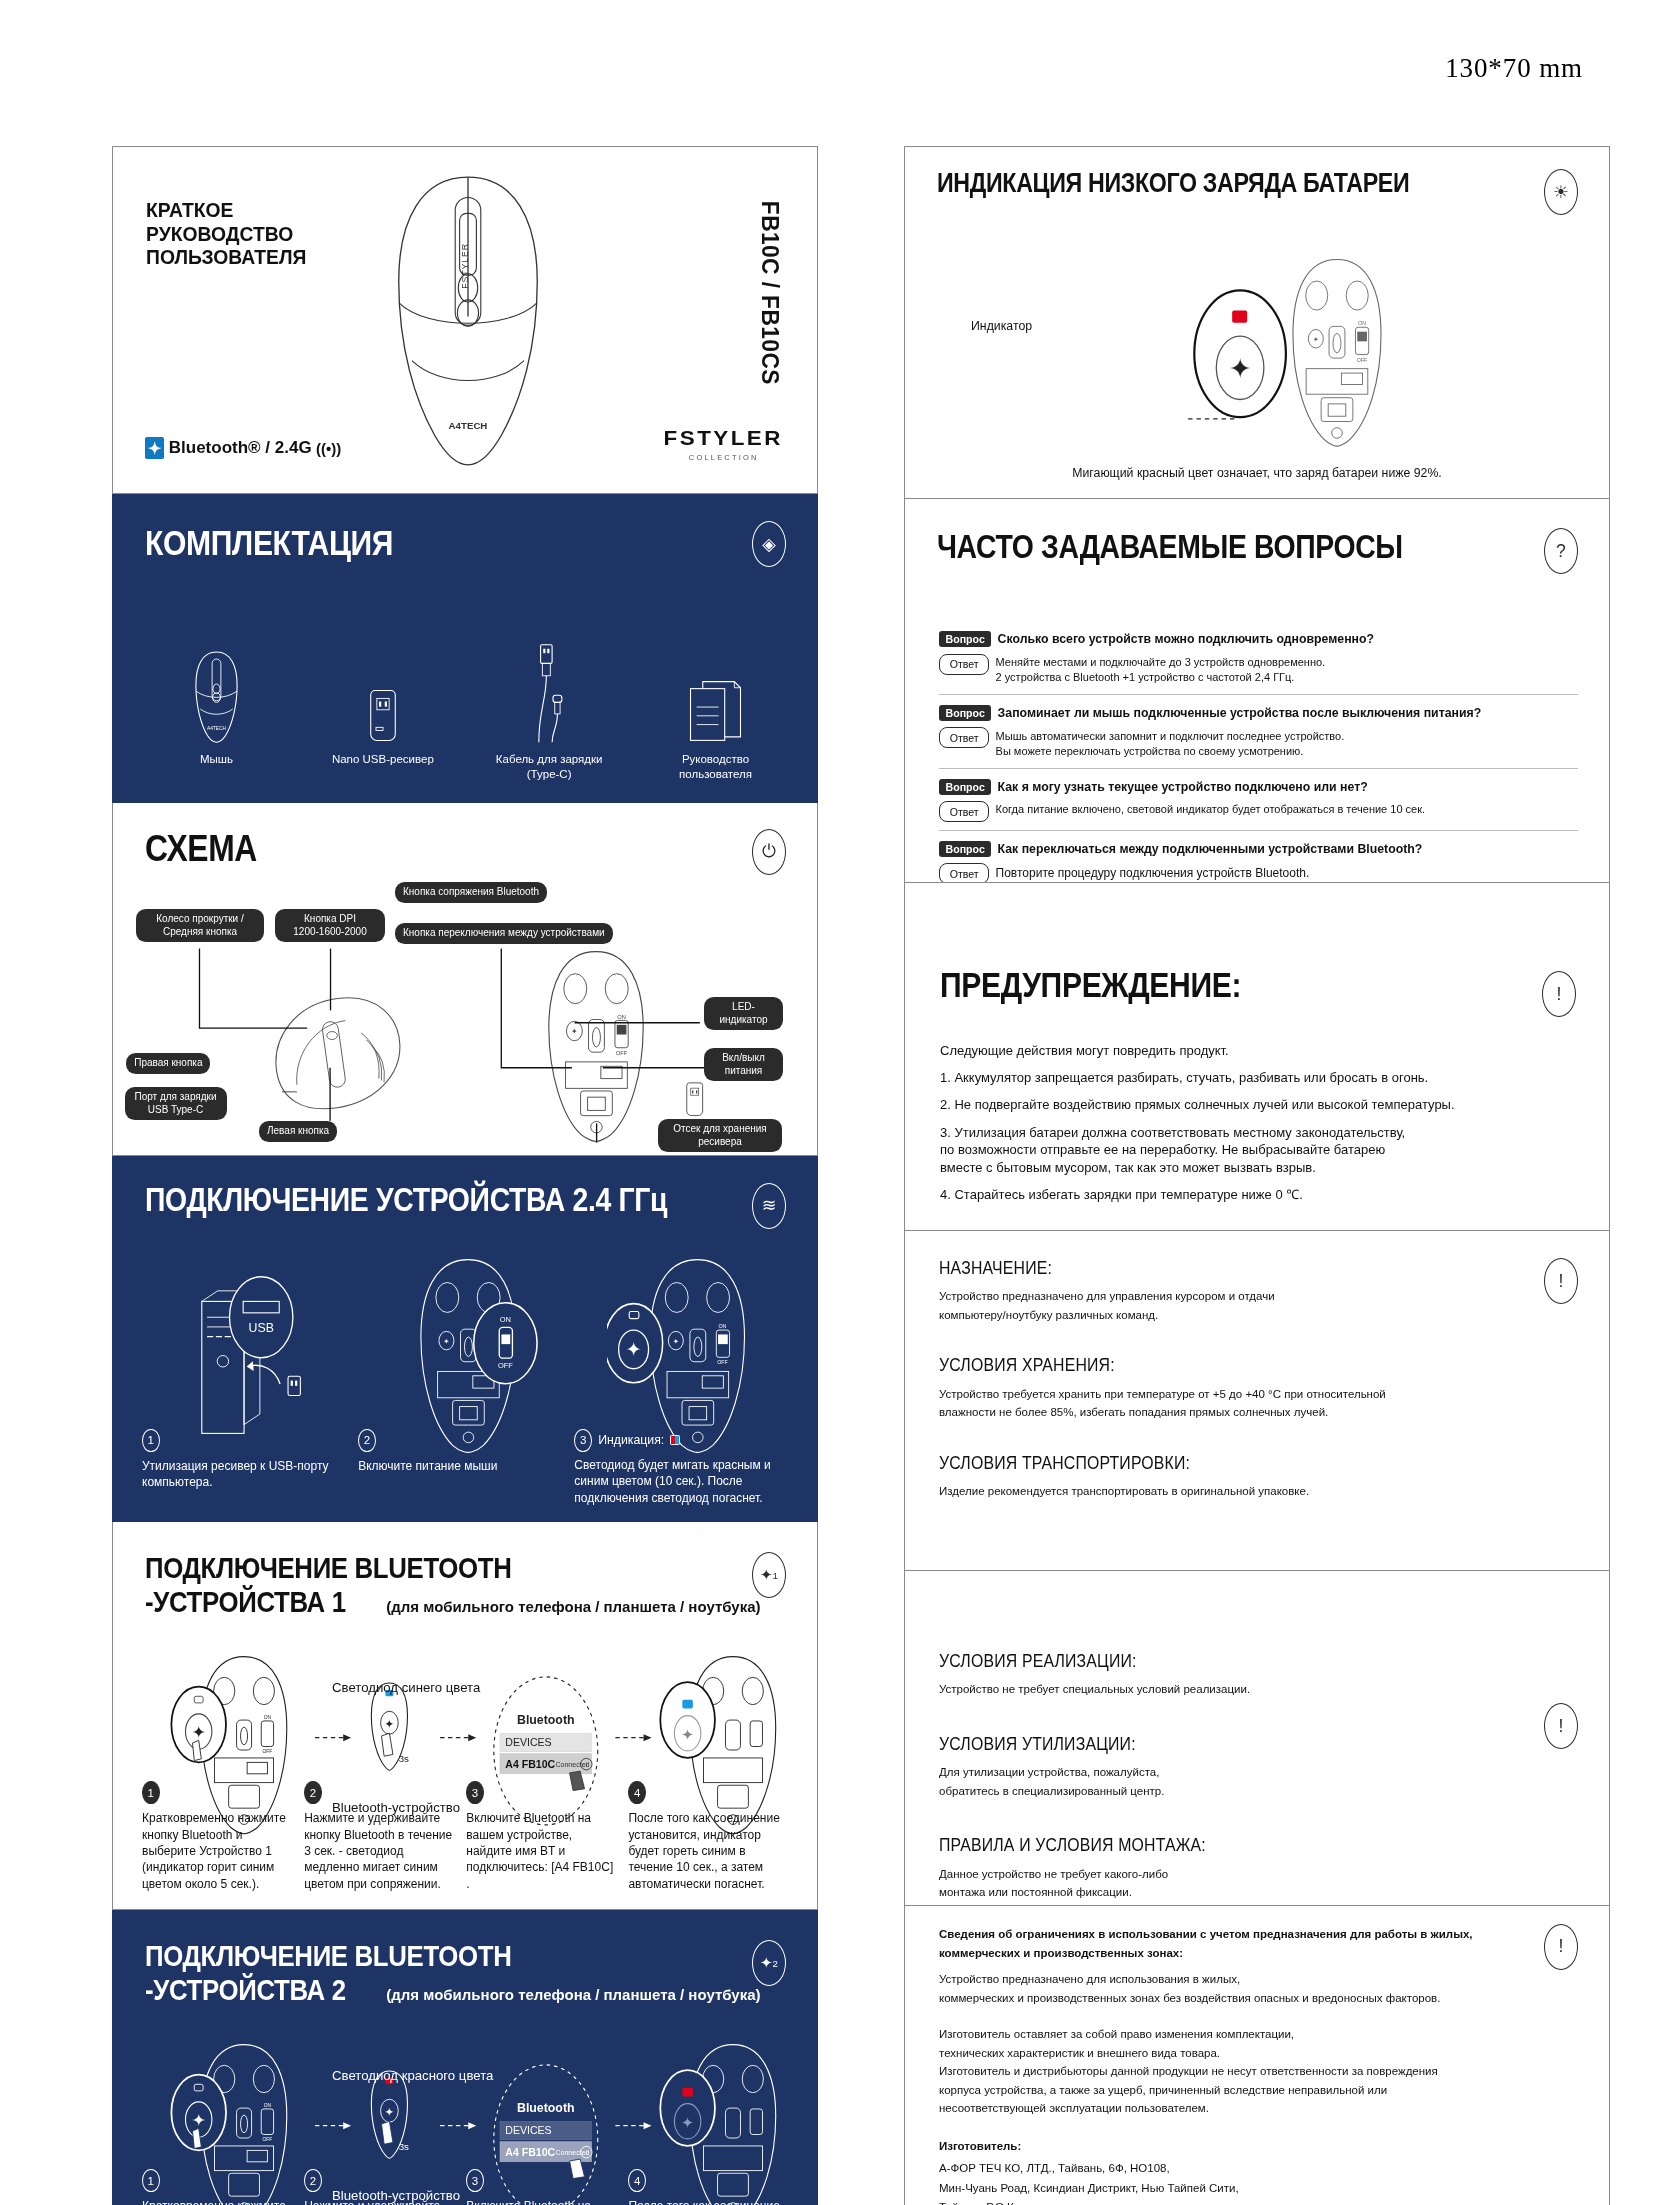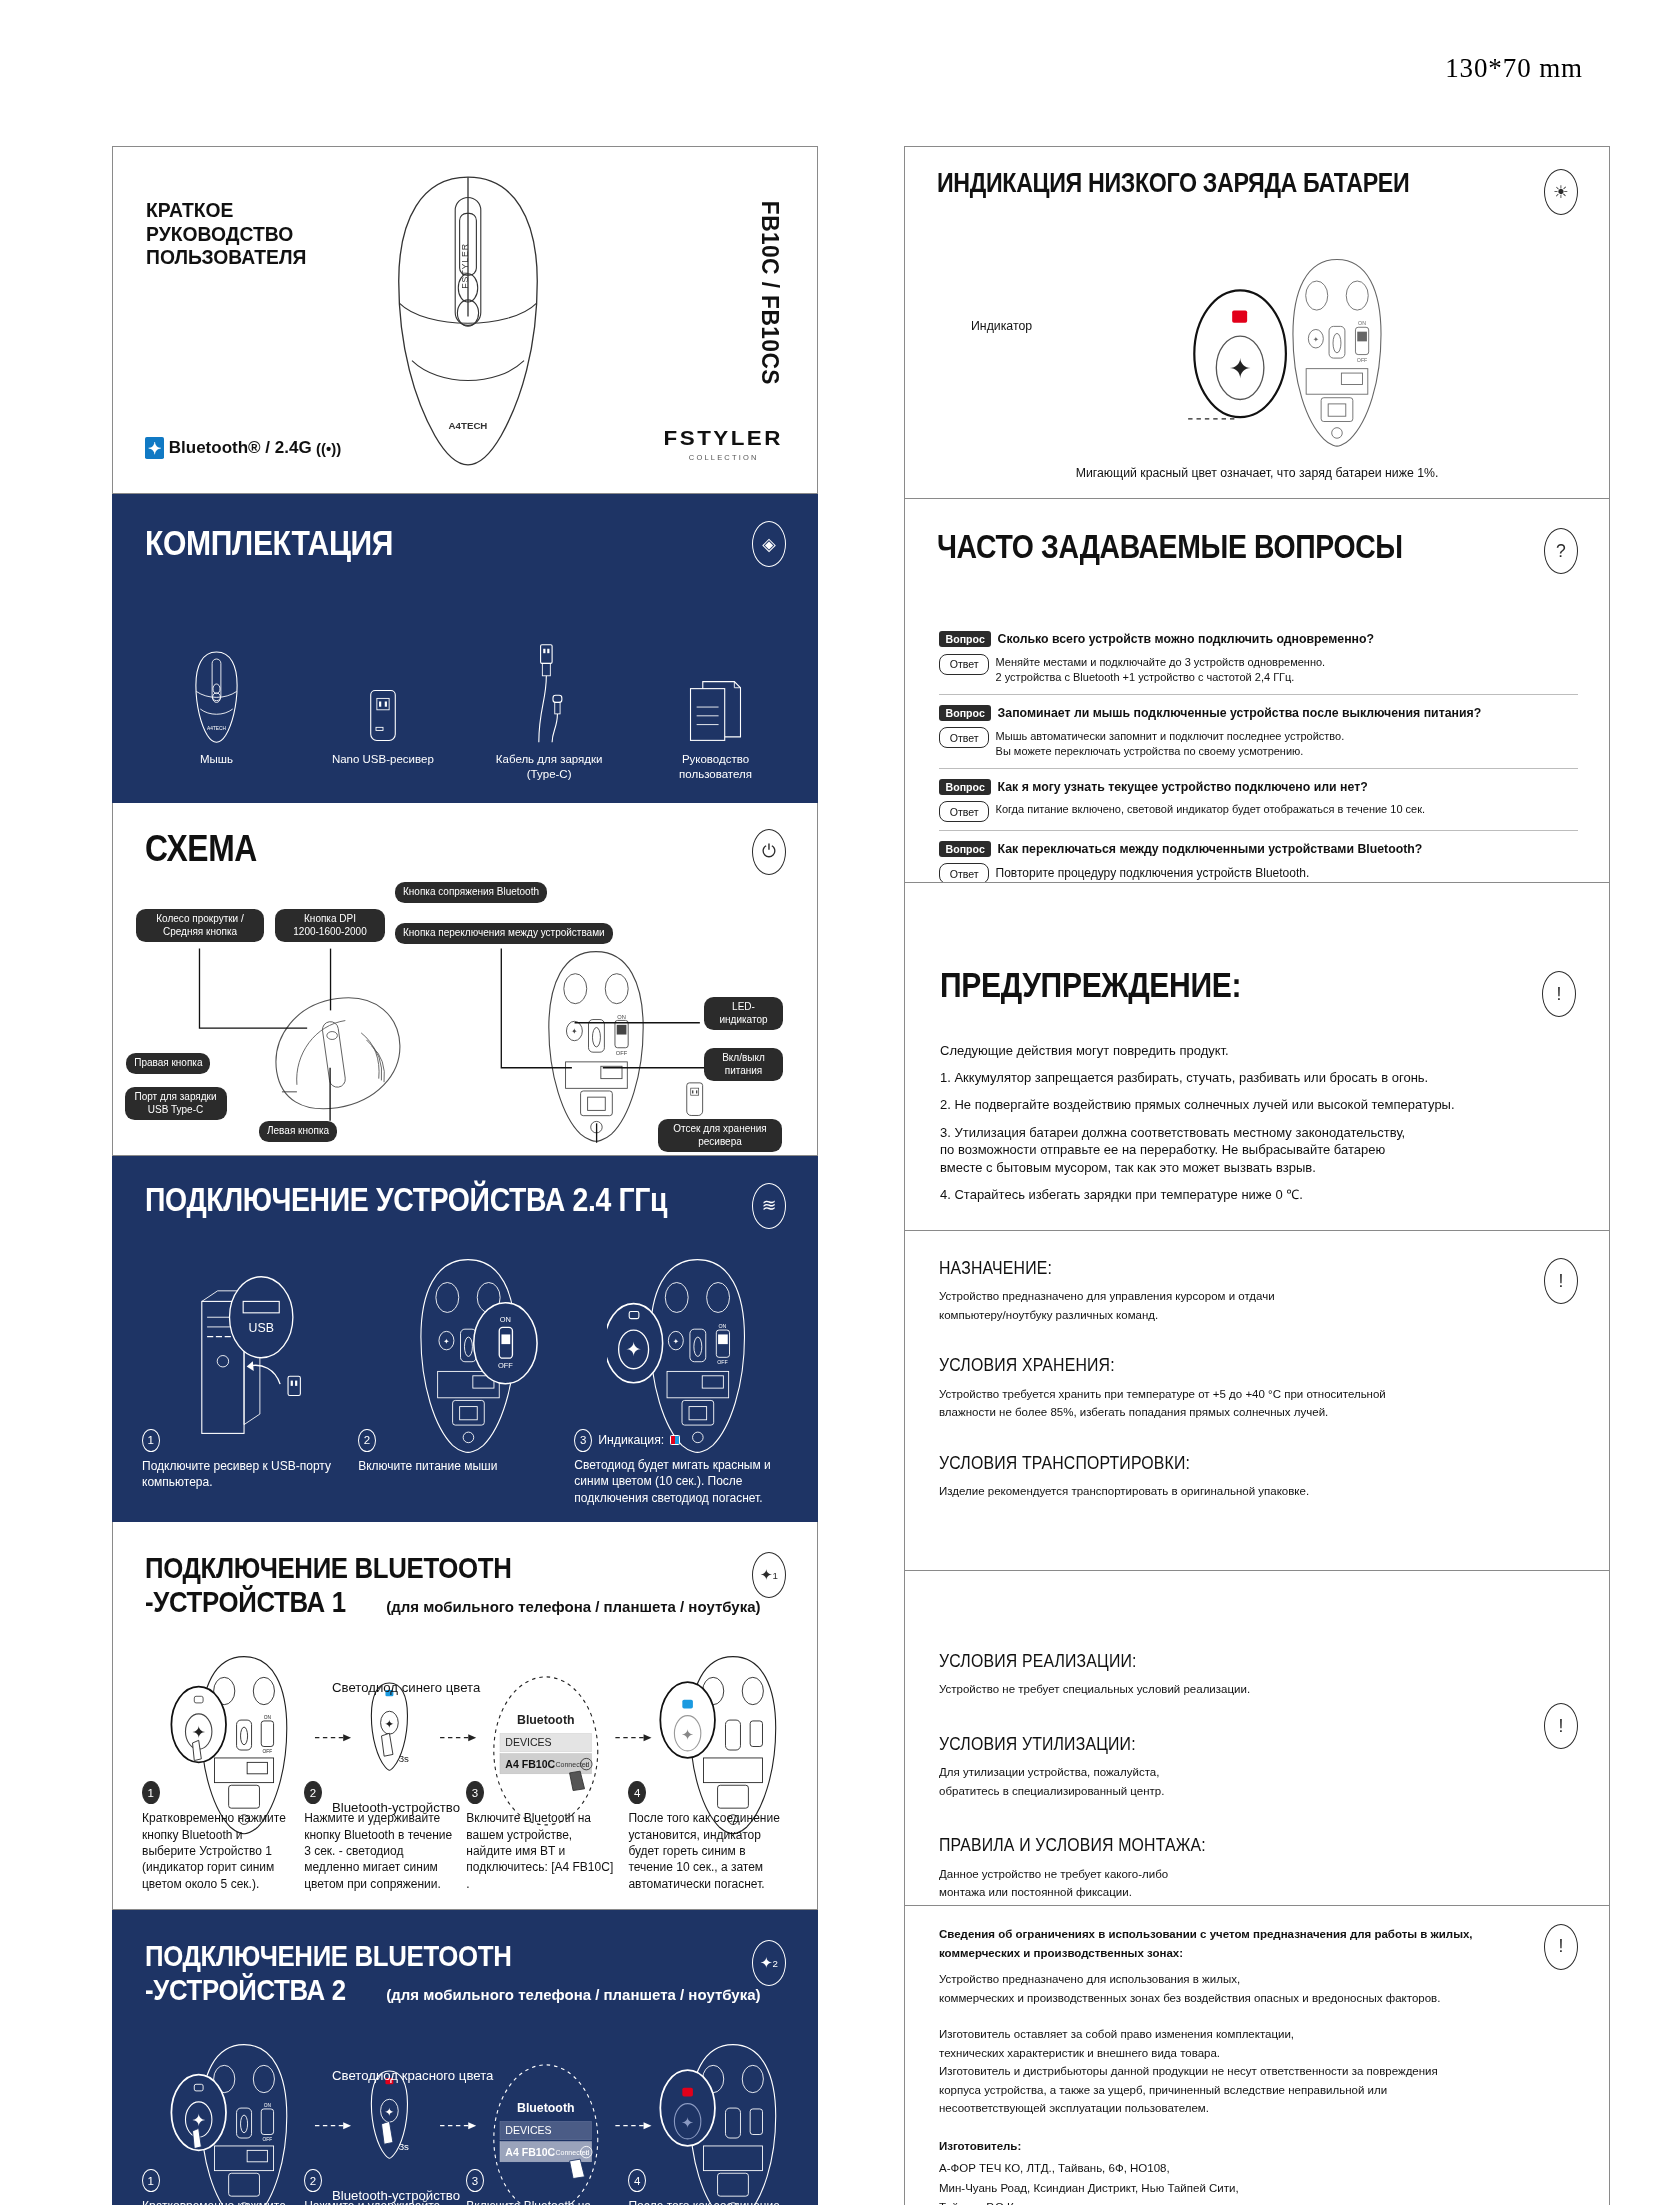--- a/index.html
+++ b/index.html
@@ -412,21 +412,21 @@
         </g>
         <ellipse cx="60" cy="196" rx="66" ry="90" fill="#1e3465" stroke="#fff" stroke-width="3.5"></ellipse>
         <rect x="50" y="124" width="22" height="16" rx="4" fill="none" stroke="#fff" stroke-width="2.5"></rect>
         <ellipse cx="60" cy="210" rx="34" ry="44" fill="none" stroke="#fff" stroke-width="3"></ellipse>
         <text x="60" y="226" font-size="44" text-anchor="middle" fill="#fff">✦</text>
       </svg>
 
       <div class="steps" style="bottom:15px">
         <div class="step">
           <div class="num">1</div>
-          <div class="txt">Подключите ресивер к USB-порту компьютера.</div>
+          <div class="txt">Утилизация ресивер к USB-порту компьютера.</div>
         </div>
         <div class="step">
           <div class="num">2</div>
           <div class="txt">Включите питание мыши</div>
         </div>
         <div class="step">
           <div style="display:flex;align-items:center;gap:6.2px;margin-bottom:5.3px">
             <div class="num" style="margin-bottom:0">3</div>
             <div style="font-size:12.3px">Индикация:</div>
             <span class="sw rb" style="width:9.7px;height:9.7px;border-color:#fff"></span>
@@ -657,21 +657,21 @@
           <rect x="134" y="320" width="72" height="54" rx="6" fill="none" stroke="#666" stroke-width="2"></rect>
           <rect x="150" y="334" width="40" height="28" fill="none" stroke="#666" stroke-width="2"></rect>
           <circle cx="170" cy="400" r="12" fill="none" stroke="#666" stroke-width="2"></circle>
         </g>
         <ellipse cx="470" cy="240" rx="104" ry="144" fill="#fff" stroke="#111" stroke-width="5"></ellipse>
         <rect x="452" y="142" width="34" height="28" rx="4" fill="#e2001a"></rect>
         <ellipse cx="470" cy="272" rx="54" ry="72" fill="none" stroke="#555" stroke-width="3"></ellipse>
         <text x="470" y="296" font-size="62" text-anchor="middle" fill="#222">✦</text>
       </svg>
 
-      <div class="caption">Мигающий красный цвет означает, что заряд батареи ниже 1%.</div>
+      <div class="caption">Мигающий красный цвет означает, что заряд батареи ниже 92%.</div>
     </div>
 
     <div class="panel faq">
       <div class="sec-title">ЧАСТО ЗАДАВАЕМЫЕ ВОПРОСЫ</div>
       <div class="badge">?</div>
 
       <div class="faq-list">
         <div class="qa">
           <div class="qrow">
             <span class="qtag">Вопрос</span>

